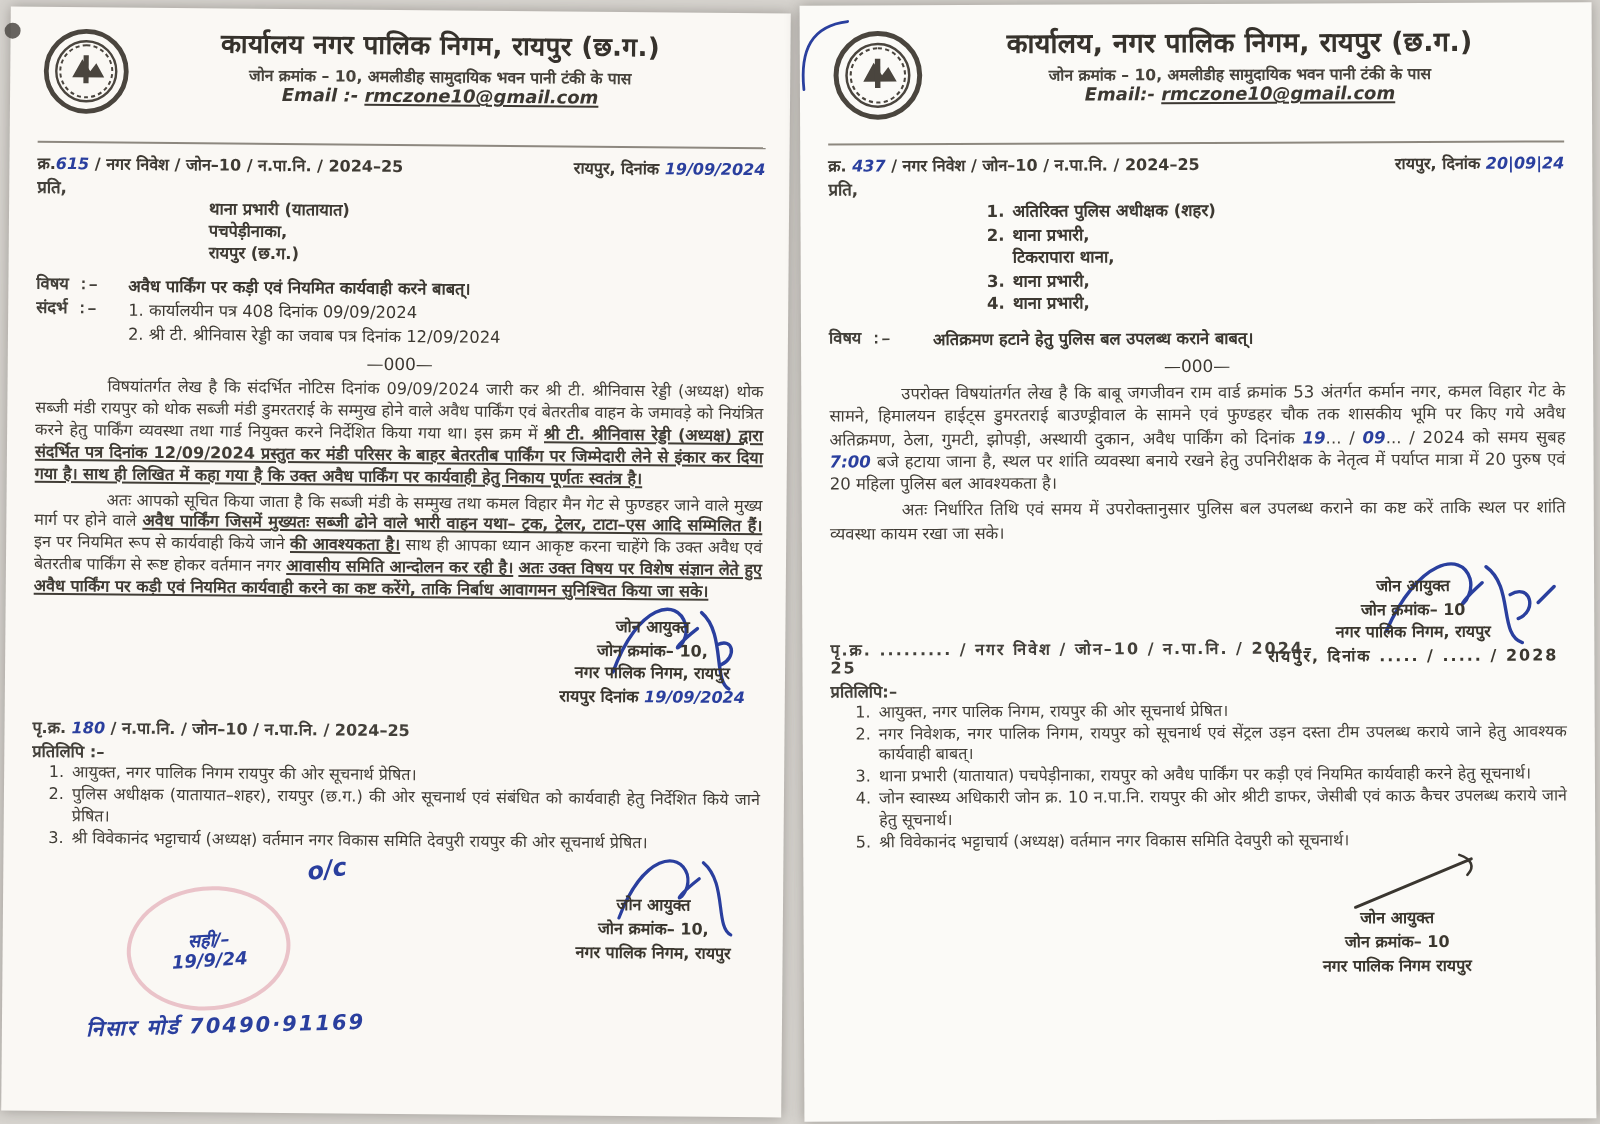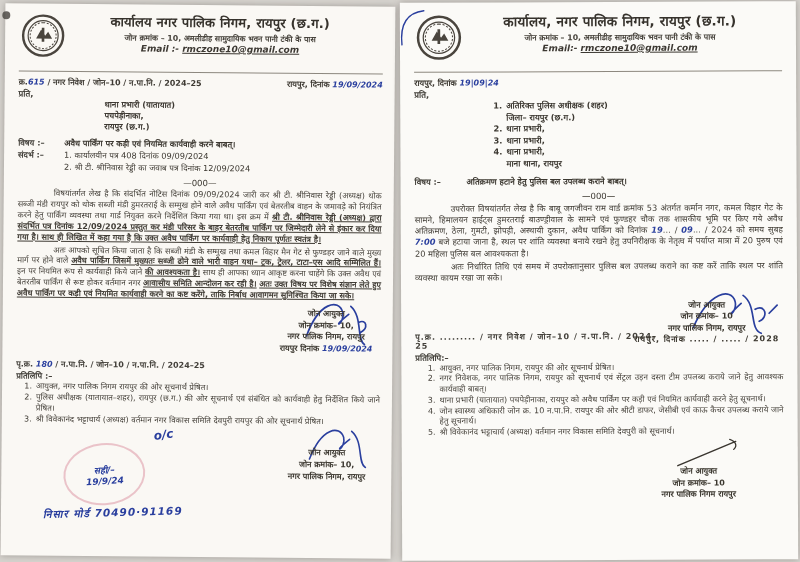--- a/index.html
+++ b/index.html
@@ -28,21 +28,21 @@
   .org-sub{font-size:7.8px;font-weight:bold;color:#47433c;margin-top:2px;}
   .org-email{font-size:9px;font-weight:bold;font-style:italic;margin-top:1px;color:#3c3832;}
   .org-email .em{text-decoration:underline;}
 
   .refrow{display:flex;justify-content:space-between;font-size:8px;margin-top:4px;font-weight:bold;color:#3e3a33;}
   .hw{color:#2a3f9e;font-style:italic;font-weight:bold;}
   .to-label{font-size:8.4px;font-weight:bold;margin-top:1px;}
   .addr{margin-left:86px;font-size:8.2px;font-weight:bold;line-height:1.35;color:#3e3a33;}
 
   .subjrow{display:flex;font-size:8.2px;margin-top:6px;line-height:1.45;}
-  .subjrow .lab{width:46px;flex:none;font-weight:bold;}
+  .subjrow .lab{width:46px;flex:none;font-weight:bold;font-family:Liberation Mono, monospace;}
   .subjrow .val{flex:1;font-weight:bold;color:#3c3831;}
   .sep000{text-align:center;font-size:8.5px;margin:3px 0 1px 0;color:#3c3831;}
 
   .para{font-size:8.05px;line-height:1.36;text-align:justify;text-indent:36px;color:#413d36;margin-top:2px;}
   .para .u{text-decoration:underline;font-weight:bold;}
   .para .hw{text-indent:0;}
 
   .signwrap{position:relative;height:56px;margin-top:2px;}
   .signblock{position:absolute;right:8px;top:4px;text-align:center;font-size:8px;font-weight:bold;line-height:1.45;color:#3b372f;}
   .sig-svg{position:absolute;pointer-events:none;}
@@ -182,48 +182,45 @@
       </svg>
     </div>
     <div class="lhead-text" style="padding-left:52px;">
       <div class="org-title" style="font-size:13.5px;">कार्यालय, नगर पालिक निगम, रायपुर (छ.ग.)</div>
       <div class="org-sub">जोन क्रमांक – 10, अमलीडीह सामुदायिक भवन पानी टंकी के पास</div>
       <div class="org-email"><span>Email:- </span><span class="em">rmczone10@gmail.com</span></div>
     </div>
   </div>
 
   <div class="refrow">
-    <span><span>रायपुर, दिनांक </span><span class="hw">19|09|24</span></span>
+    <span><span>क्र. </span><span class="hw">437</span><span> / नगर निवेश / जोन–10 / न.पा.नि. / 2024–25</span></span>
+    <span><span>रायपुर, दिनांक </span><span class="hw">20|09|24</span></span>
   </div>
 
   <div class="to-label">प्रति,</div>
   <div class="numlist r-addr">
       <div class="row">
         <span class="num">1.</span>
         <span class="txt">अतिरिक्त पुलिस अधीक्षक (शहर)</span>
       </div>
       <div class="row">
-        <span class="num"></span>
-        <span class="txt">जिला– रायपुर (छ.ग.)</span>
-      </div>
-      <div class="row">
         <span class="num">2.</span>
         <span class="txt">थाना प्रभारी,</span>
       </div>
       <div class="row">
+        <span class="num"></span>
+        <span class="txt">टिकरापारा थाना,</span>
+      </div>
+      <div class="row">
         <span class="num">3.</span>
         <span class="txt">थाना प्रभारी,</span>
       </div>
       <div class="row">
         <span class="num">4.</span>
         <span class="txt">थाना प्रभारी,</span>
-      </div>
-      <div class="row">
-        <span class="num"></span>
-        <span class="txt">माना थाना, रायपुर</span>
       </div>
     </div>
 
   <div class="subjrow">
     <span class="lab" style="width:52px;">विषय :–</span>
     <span class="val">अतिक्रमण हटाने हेतु पुलिस बल उपलब्ध कराने बाबत्।</span>
   </div>
 
   <div class="sep000">—000—</div>
 

